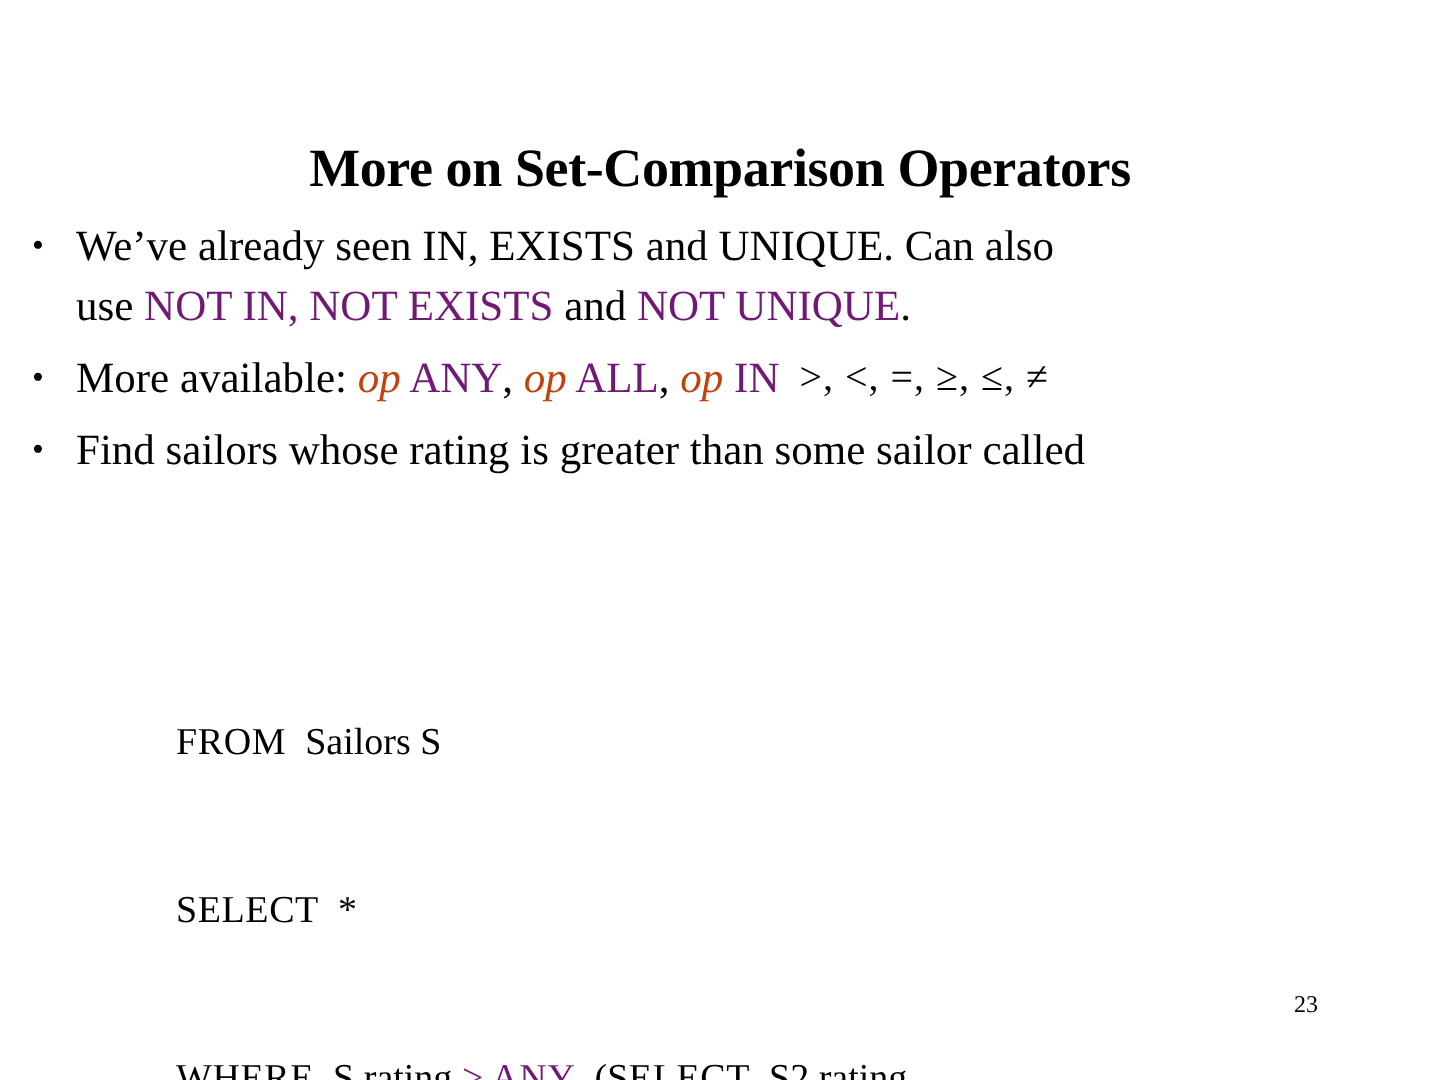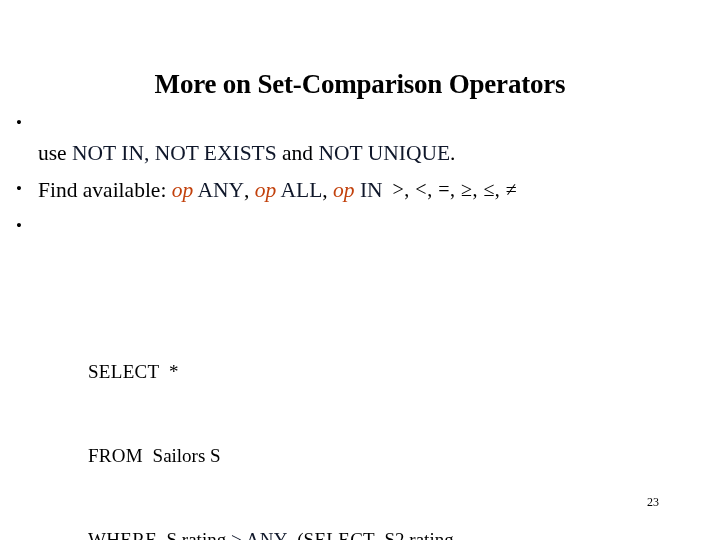--- a/index.html
+++ b/index.html
@@ -55,21 +55,21 @@
     position: absolute;
     left: 4px;
     top: 0;
     font-size: 17px;
     line-height: 30px;
   }
   .bullet-2 { margin-top: 6px; }
   .bullet-3 { margin-top: 6px; }
 
   .kw {
-    color: #0f172a;
+    color: #701a75;
   }
   .op-italic {
     color: #c2410c;
     font-style: italic;
   }
   .sc {
     font-variant: small-caps;
     margin-top: 22px;
   }
   .ops {
@@ -108,39 +108,39 @@
 <body>
 
 <div class="slide">
 
   <h1 class="slide-title">More on Set-Comparison Operators</h1>
 
   <div class="body">
 
     <div class="bullet bullet-1">
       <span class="marker">•</span>
-      <br>
+      <span>We’ve already seen IN, EXISTS and UNIQUE.  Can also</span><br>
       <span>use </span><span class="kw">NOT IN, NOT EXISTS</span><span> and </span><span class="kw">NOT UNIQUE</span><span>.</span>
     </div>
 
     <div class="bullet bullet-2">
       <span class="marker">•</span>
-      <span>Find available:  </span><span class="op-italic">op</span><span class="kw sc"> ANY</span><span>,  </span><span class="op-italic">op</span><span class="kw sc"> ALL</span><span>,  </span><span class="op-italic">op</span><span class="kw sc"> IN</span><span class="ops">&gt;, &lt;, =, ≥, ≤, ≠</span>
+      <span>More available:  </span><span class="op-italic">op</span><span class="kw sc"> ANY</span><span>,  </span><span class="op-italic">op</span><span class="kw sc"> ALL</span><span>,  </span><span class="op-italic">op</span><span class="kw sc"> IN</span><span class="ops">&gt;, &lt;, =, ≥, ≤, ≠</span>
     </div>
 
     <div class="bullet bullet-3">
       <span class="marker">•</span>
-      <br>
+      <span>Find sailors whose rating is greater than some sailor called</span><br>
     </div>
 
   </div>
 
   <div class="sql">
+    <span class="sql-line"><span class="sc">FROM</span><span>  Sailors S</span></span>
     <span class="sql-line"><span class="sc">SELECT</span><span>  *</span></span>
-    <span class="sql-line"><span class="sc">FROM</span><span>  Sailors S</span></span>
     <span class="sql-line"><span class="sc">WHERE</span><span>  S.rating </span><span class="kw">&gt;</span><span class="kw sc"> ANY</span><span>  (</span><span class="sc">SELECT</span><span>  S2.rating</span></span>
     
     
   </div>
 
   <div class="page-num">23</div>
 
 </div>
 
 </body></html>

